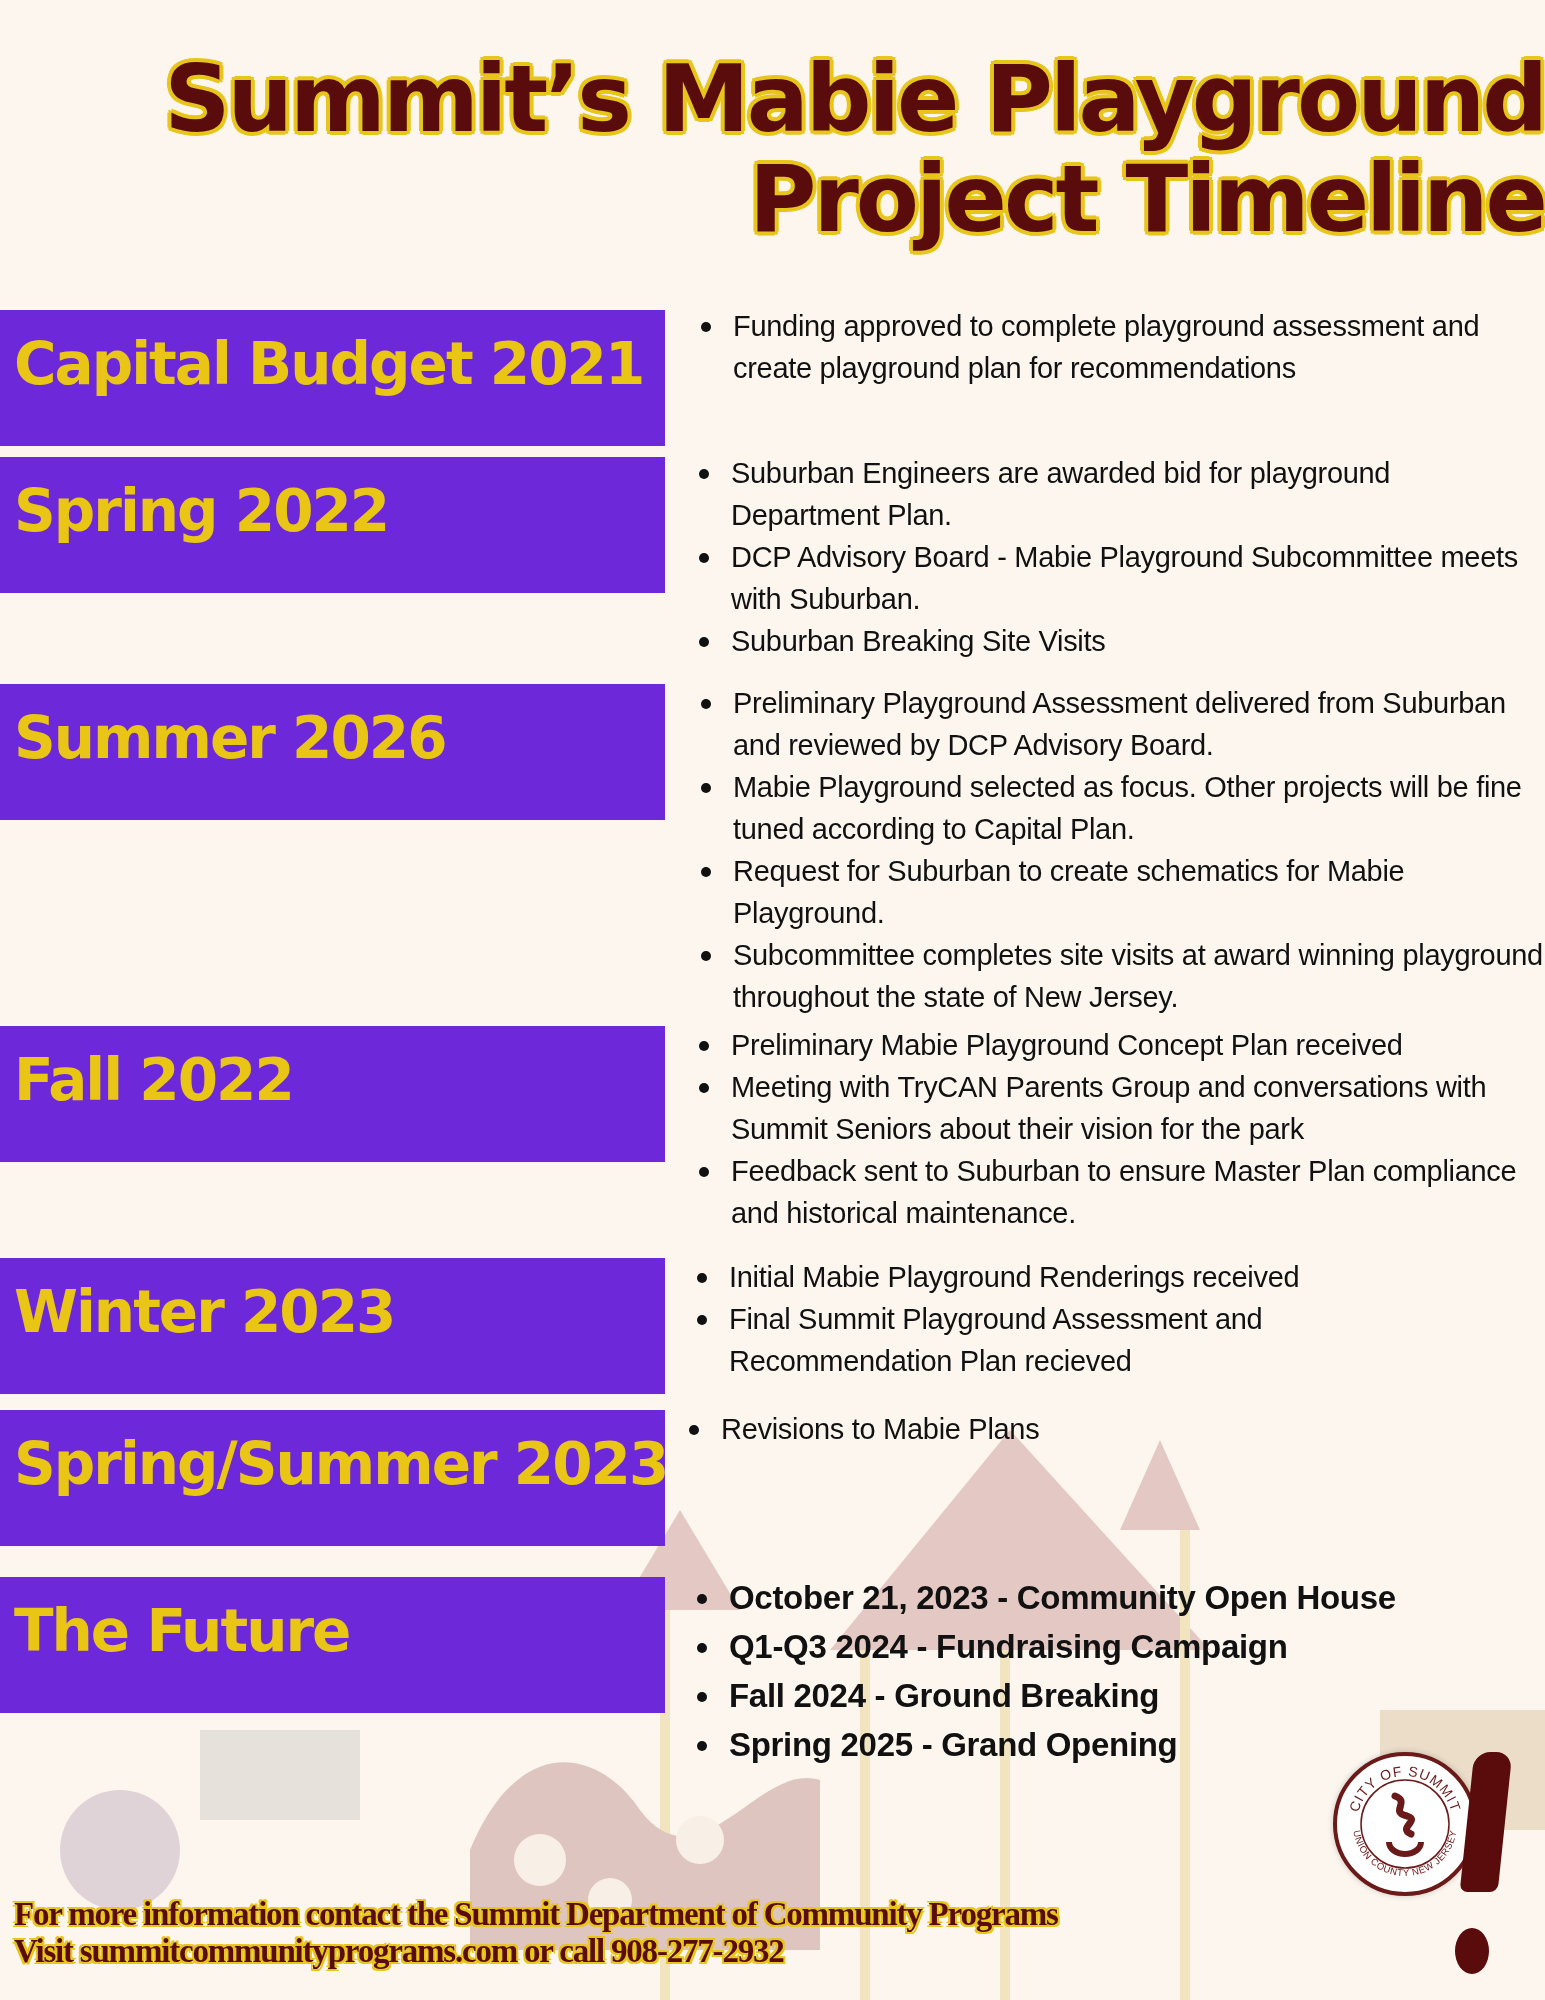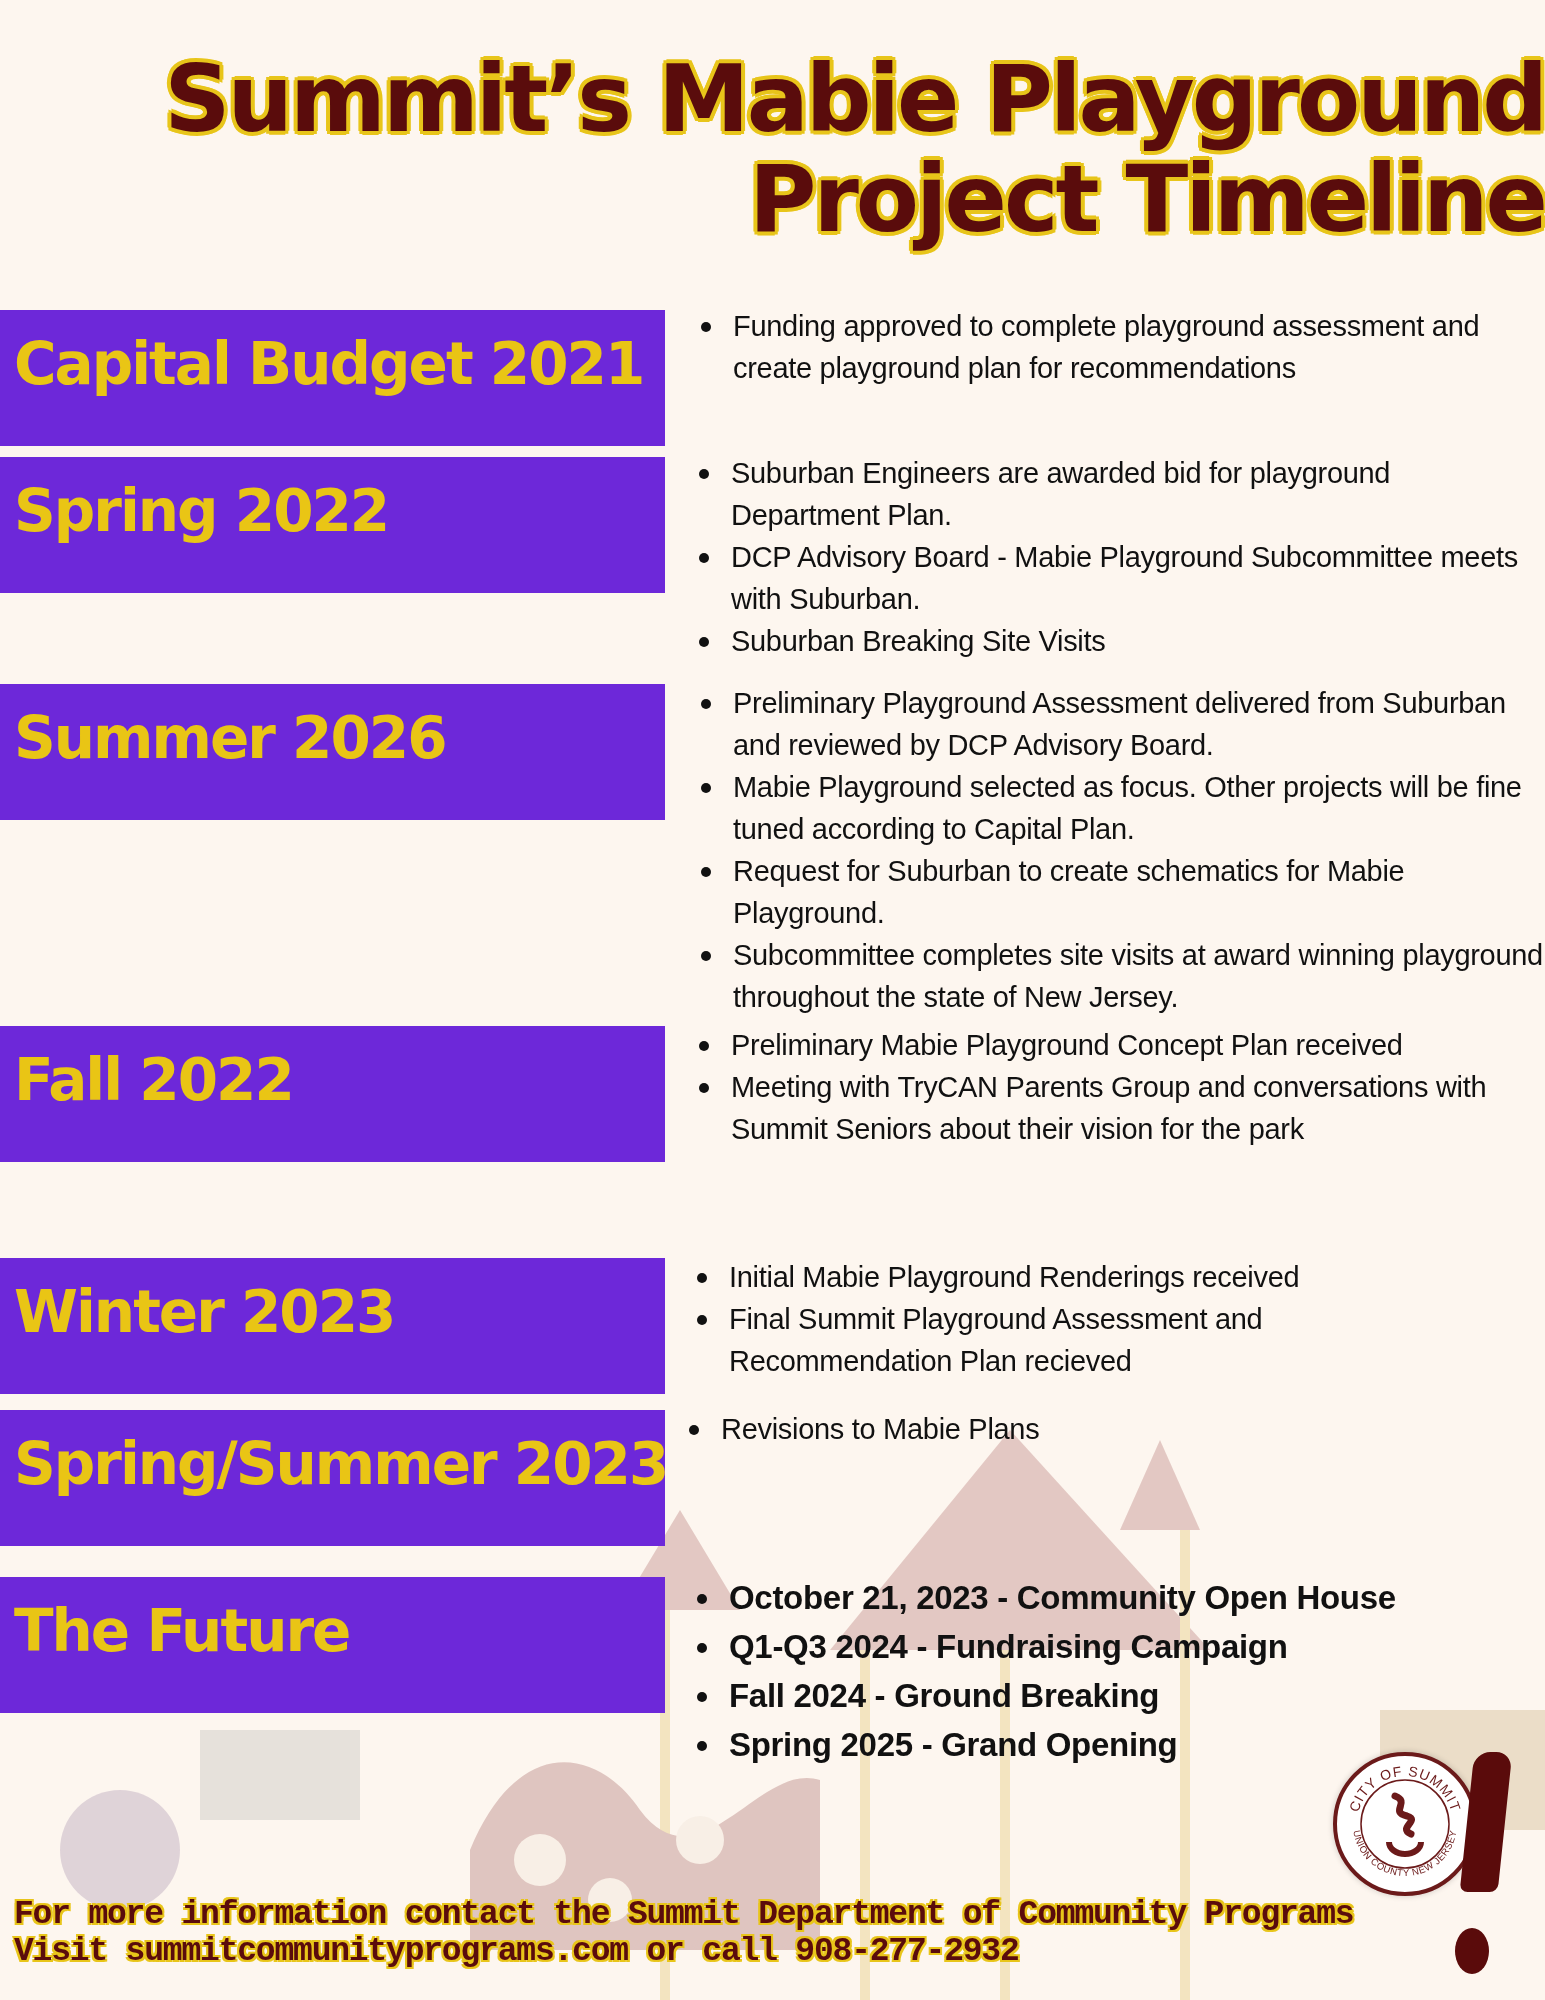--- a/index.html
+++ b/index.html
@@ -34,21 +34,21 @@
       color: #111; letter-spacing: -0.3px;
     }
     .items li::before {
       content: ""; position: absolute; left: 6px; top: 17px; width: 10px; height: 10px;
       border-radius: 50%; background: #111;
     }
     .items.bold li { font-weight: bold; font-size: 33px; line-height: 49px; }
     .items.bold li::before { top: 21px; }
     .footer {
       position: absolute; left: 14px; top: 1896px;
-      font-family: Liberation Mono, monospace; font-weight: bold; font-size: 33px; line-height: 37px;
+      font-family: Liberation Serif, serif; font-weight: bold; font-size: 33px; line-height: 37px;
       color: #5a0c0c; letter-spacing: -1.2px;
       text-shadow: -2px -2px 0 #e8c51a, 2px -2px 0 #e8c51a, -2px 2px 0 #e8c51a, 2px 2px 0 #e8c51a;
     }
     .seal {
       position: absolute; left: 1333px; top: 1752px; width: 136px; height: 136px;
       border-radius: 50%; background: #fff; border: 4px solid #6b1a1a;
       box-shadow: 0 0 6px rgba(0,0,0,0.2);
     }
     .exclaim-bar {
       position: absolute; left: 1467px; top: 1752px; width: 38px; height: 140px;
@@ -109,20 +109,21 @@
   <li>Request for Suburban to create schematics for Mabie Playground.</li>
   <li>Subcommittee completes site visits at award winning playground throughout the state of New Jersey.</li>
 </ul>
 
 <div class="bar" style="top:1026px">
   <div class="bar-label">Fall 2022</div>
 </div>
 <ul class="items" style="left:693px; top:1024px; width:852px">
   <li>Preliminary Mabie Playground Concept Plan received</li>
   <li>Meeting with TryCAN Parents Group and conversations with Summit Seniors about their vision for the park</li>
+  <li>Feedback sent to Suburban to ensure Master Plan compliance and historical maintenance.</li>
 </ul>
 
 <div class="bar" style="top:1258px">
   <div class="bar-label">Winter 2023</div>
 </div>
 <ul class="items" style="left:691px; top:1256px; width:700px">
   <li>Initial Mabie Playground Renderings received</li>
   <li>Final Summit Playground Assessment and Recommendation Plan recieved</li>
 </ul>
 

